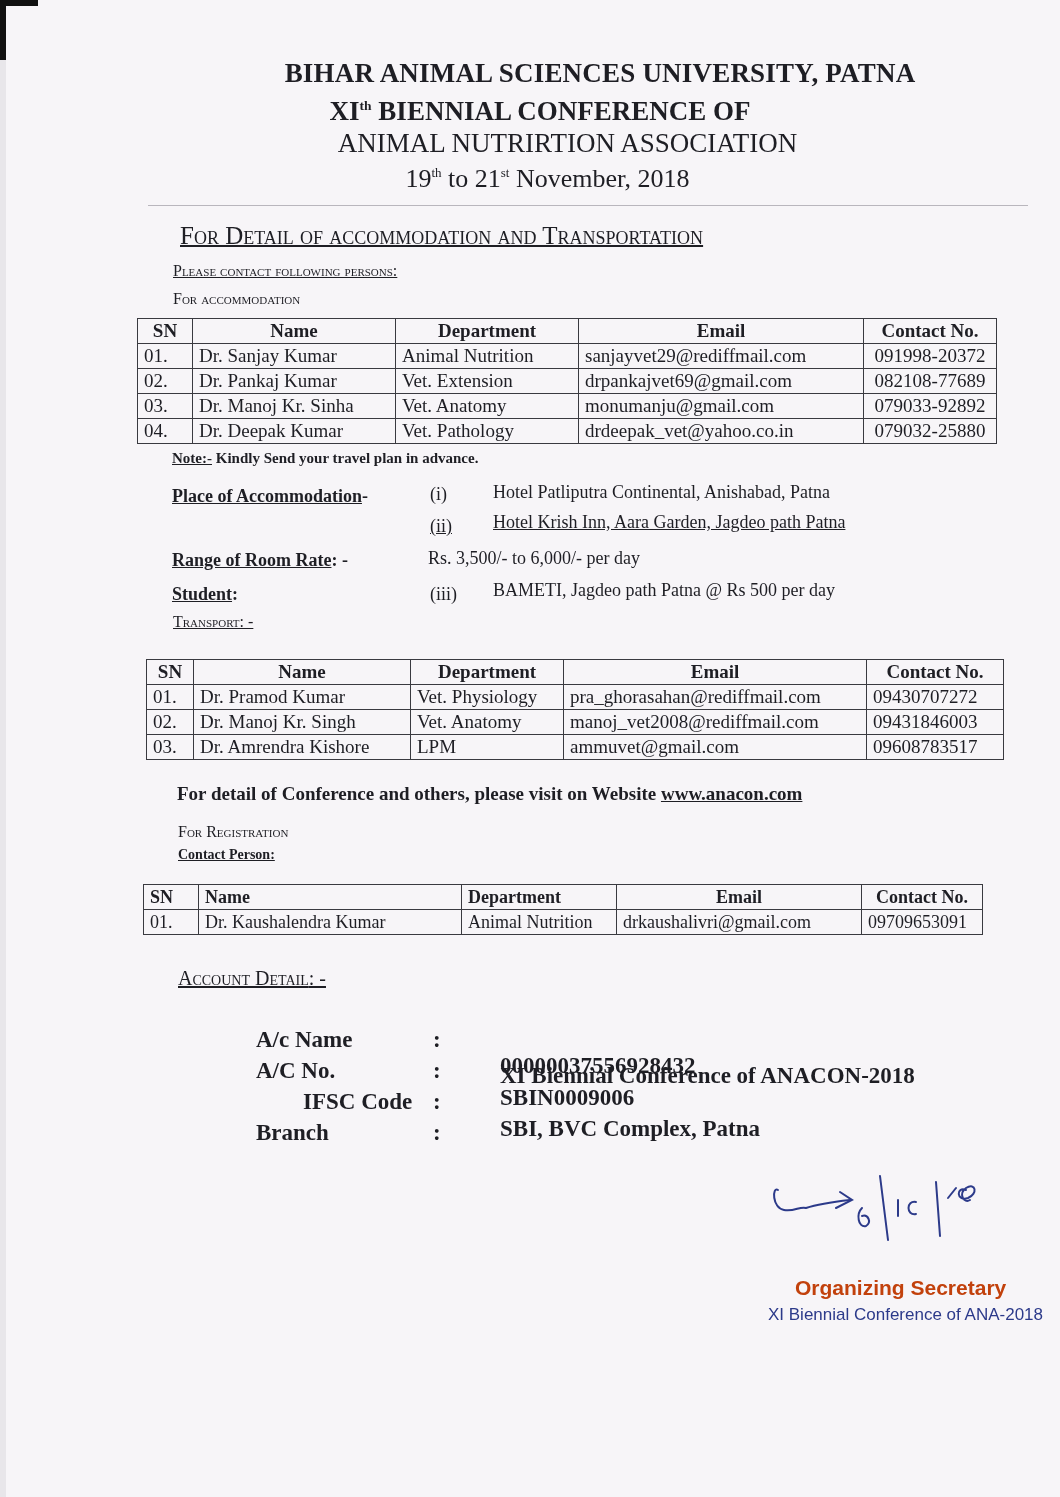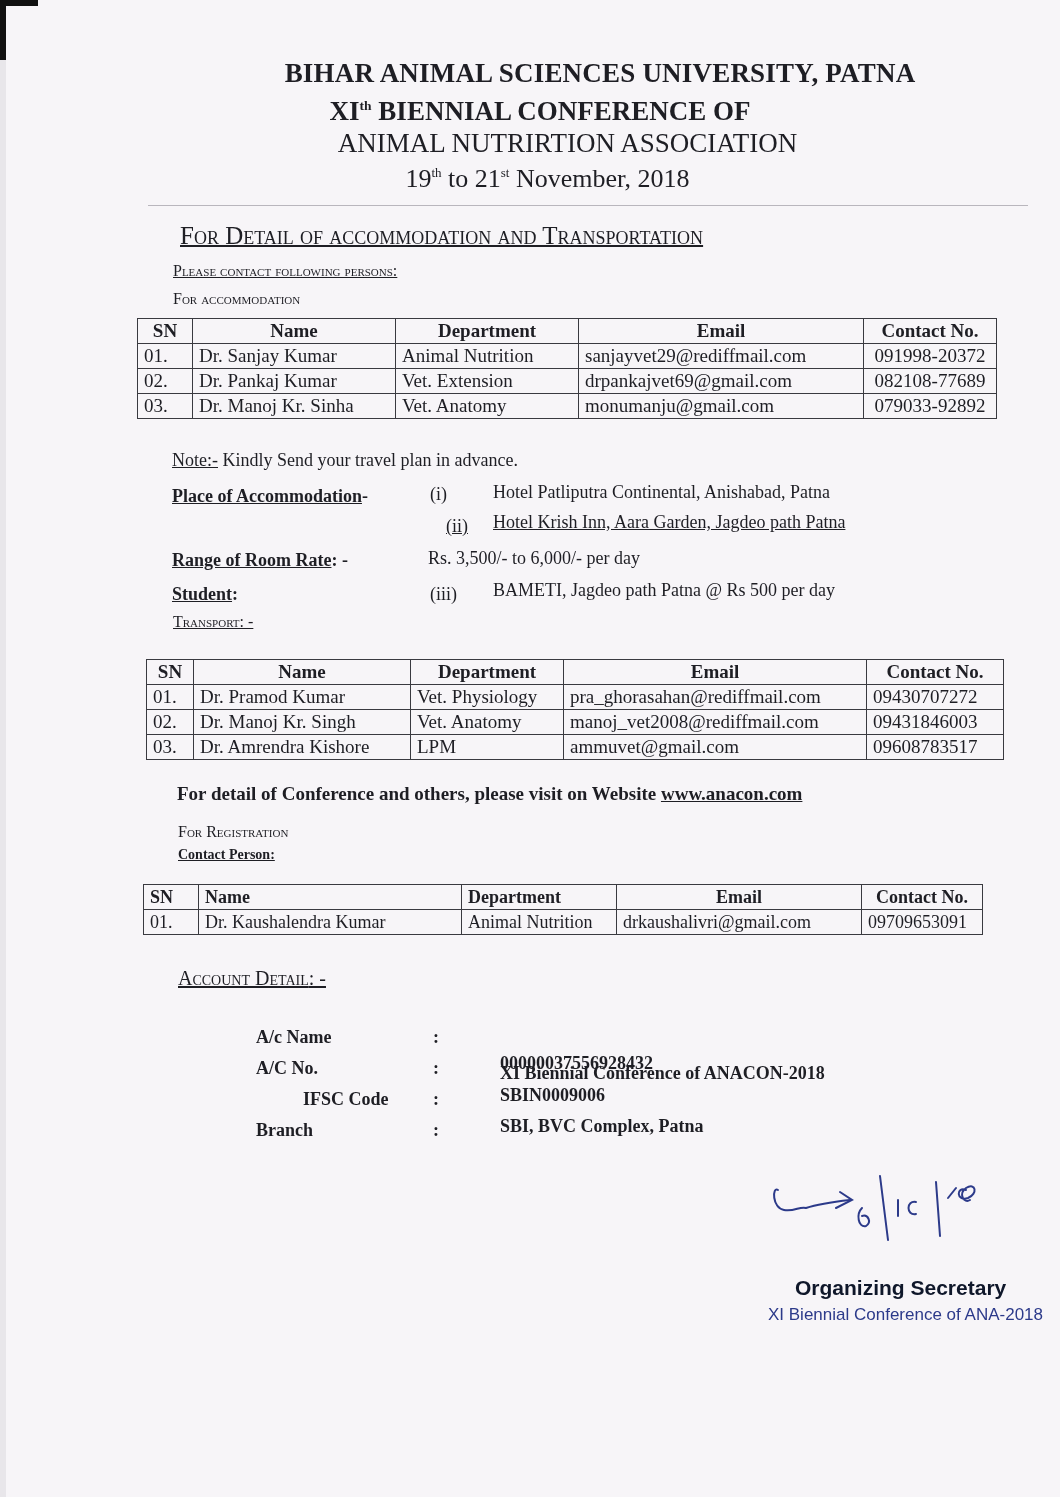--- a/index.html
+++ b/index.html
@@ -26,32 +26,32 @@
     table { border-collapse: collapse; position: absolute; font-size: 19px; }
     td, th { border: 1.3px solid #3a3a40; padding: 1px 6px; white-space: nowrap; line-height: 22px; }
     th { font-weight: bold; text-align: center; }
     td.c { text-align: center; }
     .t1 { left: 137px; top: 318px; }
     .t2 { left: 146px; top: 659px; }
     .t3 { left: 143px; top: 884px; font-size: 18px; }
     .t3 th { text-align: left; }
     .t3 th.c { text-align: center; }
     .ul { text-decoration: underline; }
-    .note { left: 172px; top: 450px; font-size: 18px; font-weight: normal; text-align: center; }
+    .note { left: 172px; top: 450px; font-size: 15px; font-weight: bold; text-align: center; }
     .lbl { font-size: 18px; font-weight: bold; text-decoration: underline; }
     .num { font-size: 18px; }
     .txt { font-size: 18px; }
     .website { left: 177px; top: 783px; font-size: 19px; font-weight: bold; }
     .website a { color: #1e1e24; }
     .reg { left: 178px; top: 823px; font-size: 16px; }
     .cp { left: 178px; top: 847px; font-size: 14px; font-weight: bold; text-decoration: underline; }
     .acct-title { left: 178px; top: 967px; font-size: 20px; text-decoration: underline; }
-    .acct-row { font-size: 18px; font-weight: bold; }
+    .acct-row { font-size: 23px; font-weight: bold; }
     .signature { left: 770px; top: 1168px; }
-    .stamp1 { left: 795px; top: 1276px; font-family: "Liberation Sans", "DejaVu Sans", sans-serif; font-size: 21px; font-weight: bold; color: #0f172a; }
+    .stamp1 { left: 795px; top: 1276px; font-family: "Liberation Sans", "DejaVu Sans", sans-serif; font-size: 21px; font-weight: bold; color: #c2410c; }
     .stamp2 { left: 768px; top: 1305px; font-family: "Liberation Sans", "DejaVu Sans", sans-serif; font-size: 17px; color: #2c3a8a; }
   </style>
 </head>
 <body>
 
 <div class="edge-top"></div>
 <div class="edge-left"></div>
 
 <div class="abs header-line h1">BIHAR ANIMAL SCIENCES UNIVERSITY, PATNA</div>
 <div class="abs header-line h2"><span>XI</span><sup>th</sup><span> BIENNIAL CONFERENCE OF</span></div>
@@ -88,29 +88,36 @@
       <td>drpankajvet69@gmail.com</td>
       <td class="c">082108-77689</td>
     </tr>
     <tr>
       <td>03.</td>
       <td>Dr. Manoj Kr. Sinha</td>
       <td>Vet. Anatomy</td>
       <td>monumanju@gmail.com</td>
       <td class="c">079033-92892</td>
     </tr>
+    <tr>
+      <td>04.</td>
+      <td>Dr. Deepak Kumar</td>
+      <td>Vet. Pathology</td>
+      <td>drdeepak_vet@yahoo.co.in</td>
+      <td class="c">079032-25880</td>
+    </tr>
   </tbody>
 </table>
 
 <div class="abs note"><span class="ul">Note:-</span><span> Kindly Send your travel plan in advance.</span></div>
 
 <div class="abs" style="left:172px; top:486px;"><span class="lbl">Place of Accommodation</span><span class="lbl" style="text-decoration:none">-</span></div>
 <div class="abs num" style="left:430px; top:484px;">(i)</div>
 <div class="abs txt" style="left:493px; top:482px;">Hotel Patliputra Continental, Anishabad, Patna</div>
-<div class="abs num" style="left:446px; top:516px;text-decoration:underline;">(ii)</div>
+<div class="abs num" style="left:430px; top:516px;text-decoration:underline;">(ii)</div>
 <div class="abs txt" style="left:493px; top:512px;text-decoration:underline;">Hotel Krish Inn, Aara Garden, Jagdeo path Patna</div>
 
 <div class="abs" style="left:172px; top:550px;"><span class="lbl">Range of Room Rate</span><span class="lbl" style="text-decoration:none">: -</span></div>
 <div class="abs txt" style="left:428px; top:548px;">Rs. 3,500/- to 6,000/- per day</div>
 
 <div class="abs" style="left:172px; top:584px;"><span class="lbl">Student</span><span class="lbl" style="text-decoration:none">:</span></div>
 <div class="abs num" style="left:430px; top:584px;">(iii)</div>
 <div class="abs txt" style="left:493px; top:580px;">BAMETI, Jagdeo path Patna @ Rs 500 per day</div>
 
 <div class="abs sc ul" style="left:173px; top:613px; font-size:16px;">Transport: -</div>

